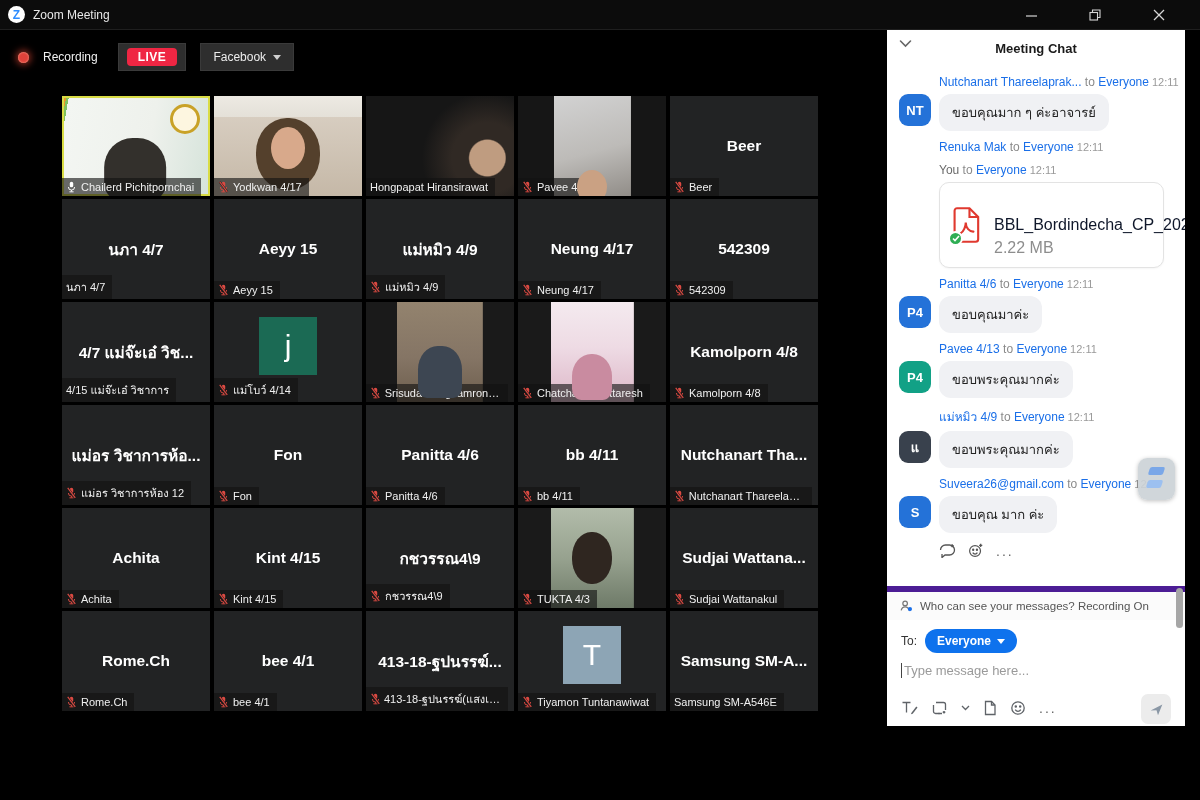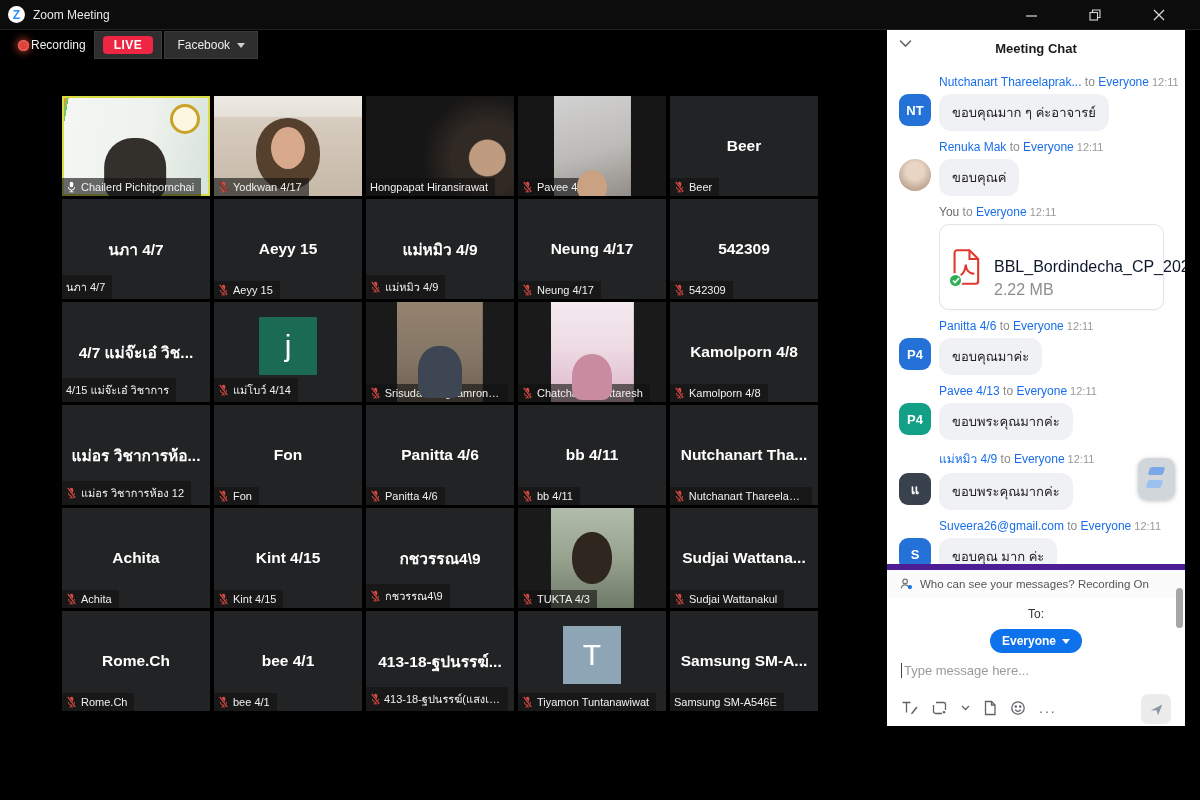--- a/index.html
+++ b/index.html
@@ -10,21 +10,21 @@
   .titlebar { position:absolute; left:0; top:0; width:1200px; height:30px; background:#0c0c0c;
               border-bottom:1px solid #1f1f1f; display:flex; align-items:center; padding-left:8px; }
   .zlogo { width:17px; height:17px; border-radius:50%; background:#fff; color:#2D8CFF; font-weight:bold;
            font-size:12px; display:flex; align-items:center; justify-content:center; }
   .wtitle { color:#e8e8e8; font-size:12px; margin-left:8px; }
   .wcontrols { position:absolute; right:20px; top:0; height:30px; display:flex; align-items:center; gap:38px; padding-right:8px; }
   .wc { width:26px; height:26px; display:flex; align-items:center; justify-content:center; cursor:pointer; }
 
   
   .meeting { position:absolute; left:0; top:30px; width:887px; height:770px; background:#000; }
-  .recbar { position:absolute; left:18px; top:1px; display:flex; align-items:center; gap:2px; }
+  .recbar { position:absolute; left:18px; top:13px; display:flex; align-items:center; gap:14px; }
   .recdot { width:11px; height:11px; border-radius:50%; background:#e0423a;
             box-shadow:0 0 7px 2px rgba(255,80,60,.55), inset 0 0 2px #ffb199; }
   .reclabel { color:#f0f0f0; font-size:12px; margin-right:6px; }
   .btn-dark { background:#2e2e2e; border:1px solid #3a3a3a; display:flex; align-items:center; padding:4px 8px; }
   .livepill { color:#fff; font-weight:bold; font-size:12px; padding:2px 11px; border-radius:4px; letter-spacing:.5px; }
   .fb-btn { color:#ececec; font-size:12px; padding:6px 12px; gap:7px;text-align:center; }
   .chev-dn { display:inline-block; width:0; height:0; border-left:4px solid transparent; border-right:4px solid transparent;
              border-top:5px solid #cfcfcf; }
 
   .grid { position:absolute; left:62px; top:66px; display:grid;
@@ -98,21 +98,21 @@
             border:2px solid #fff; display:flex; align-items:center; justify-content:center; }
   .fname { font-size:16px; color:#0f172a; white-space:nowrap;margin-top:23px; }
   .fsize { font-size:16px; color:#8d8d8d; margin-top:5px; }
   .msg-actions { margin:10px 0 0 40px; display:flex; align-items:center; gap:12px; color:#555; }
   .dots3 { letter-spacing:2px; color:#666; font-size:14px; line-height:6px; }
   .chat-scroll { position:absolute; right:2px; top:558px; width:7px; height:40px; border-radius:4px; background:#a6a6a6; }
 
   .privacy { flex:0 0 auto; border-top:6px solid #4c1d95; background:#fbfbfb; padding:7px 12px; display:flex;
              align-items:center; gap:7px; font-size:11.5px; color:#555; }
   .compose { flex:0 0 auto; padding:9px 14px 10px 14px; }
-  .to-row { display:flex; align-items:center; gap:8px;flex-direction:column; }
+  .to-row { display:flex; align-items:center; gap:8px; }
   .to-lab { font-size:12px; color:#333; }
   .to-pill { background:#0E72ED; color:#fff; font-size:12px; font-weight:bold; border-radius:14px; padding:5px 12px;
              display:flex; align-items:center; gap:6px; cursor:pointer; }
   .to-pill .chev { width:0;height:0;border-left:4px solid transparent;border-right:4px solid transparent;border-top:5px solid #fff; }
   .type-row { margin-top:10px; display:flex; align-items:flex-end; }
   .caret { width:1px; height:15px; background:#444; margin-right:2px; }
   .type-input { border:none; outline:none; width:100%; font-size:13px; color:#333; font-family:inherit; }
   .type-input::placeholder { color:#9a9a9a; }
   .tools-row { margin-top:22px; display:flex; align-items:center; gap:13px; color:#5f6368; position:relative; }
   .sendbtn { position:absolute; right:0; top:-6px; width:30px; height:30px; background:#ececec; border-radius:7px;
@@ -615,24 +615,20 @@
   <div class="chat-msgs">
       <div class="msg">
         <div class="msg-head"><span class="sender">Nutchanart Thareelaprak...</span><span> to </span><span class="recipient">Everyone</span><span class="time">12:11</span></div>
         <div class="msg-row">
           <div class="msg-avatar" style="background: rgb(36, 114, 216);">NT</div>
           <div class="bubble">ขอบคุณมาก ๆ ค่ะอาจารย์</div>
         </div>
       </div>
       <div class="msg">
         <div class="msg-head"><span class="sender">Renuka Mak</span><span> to </span><span class="recipient">Everyone</span><span class="time">12:11</span></div>
-        <div class="msg-row">
-          <div class="msg-avatar av-renuka"></div>
-          <div class="bubble">ขอบคุณค่</div>
-        </div>
       </div>
       <div class="msg">
         <div class="msg-head"><span class="sender self">You</span><span> to </span><span class="recipient">Everyone</span><span class="time">12:11</span></div>
         <div class="msg-row">
           <div class="msg-avatar av-you"></div>
           <div class="filecard">
             <div class="pdfwrap">
               <svg width="30" height="36" viewBox="0 0 24 29">
       <path d="M4 1h10l7 7v18a2 2 0 0 1-2 2H4a2 2 0 0 1-2-2V3a2 2 0 0 1 2-2z" fill="#fff" stroke="#e0392f" stroke-width="1.7"></path>
       <path d="M14 1v7h7" fill="none" stroke="#e0392f" stroke-width="1.7"></path>

